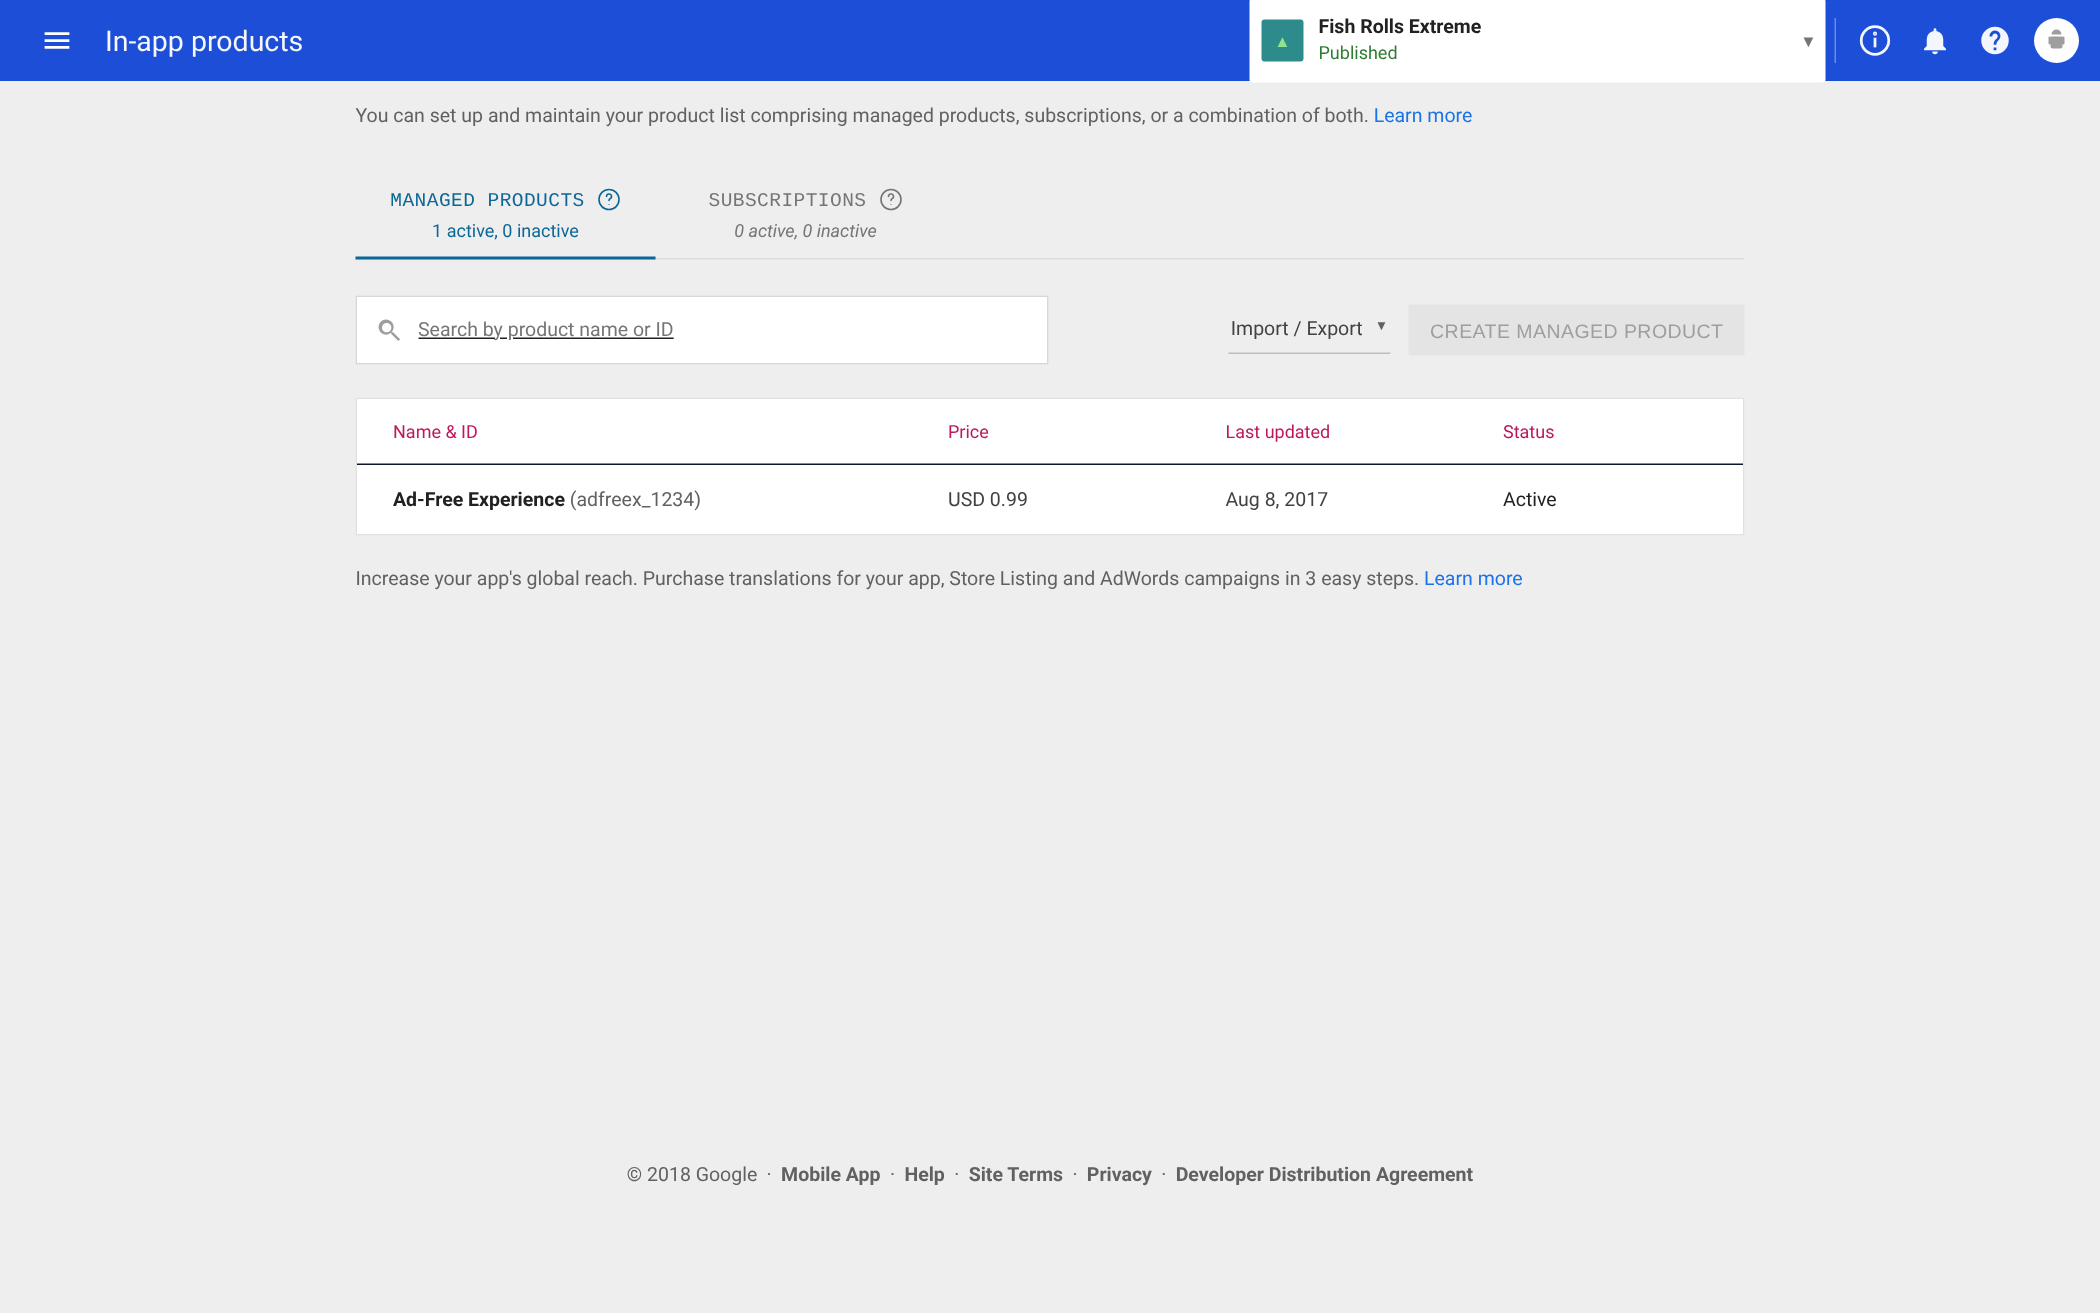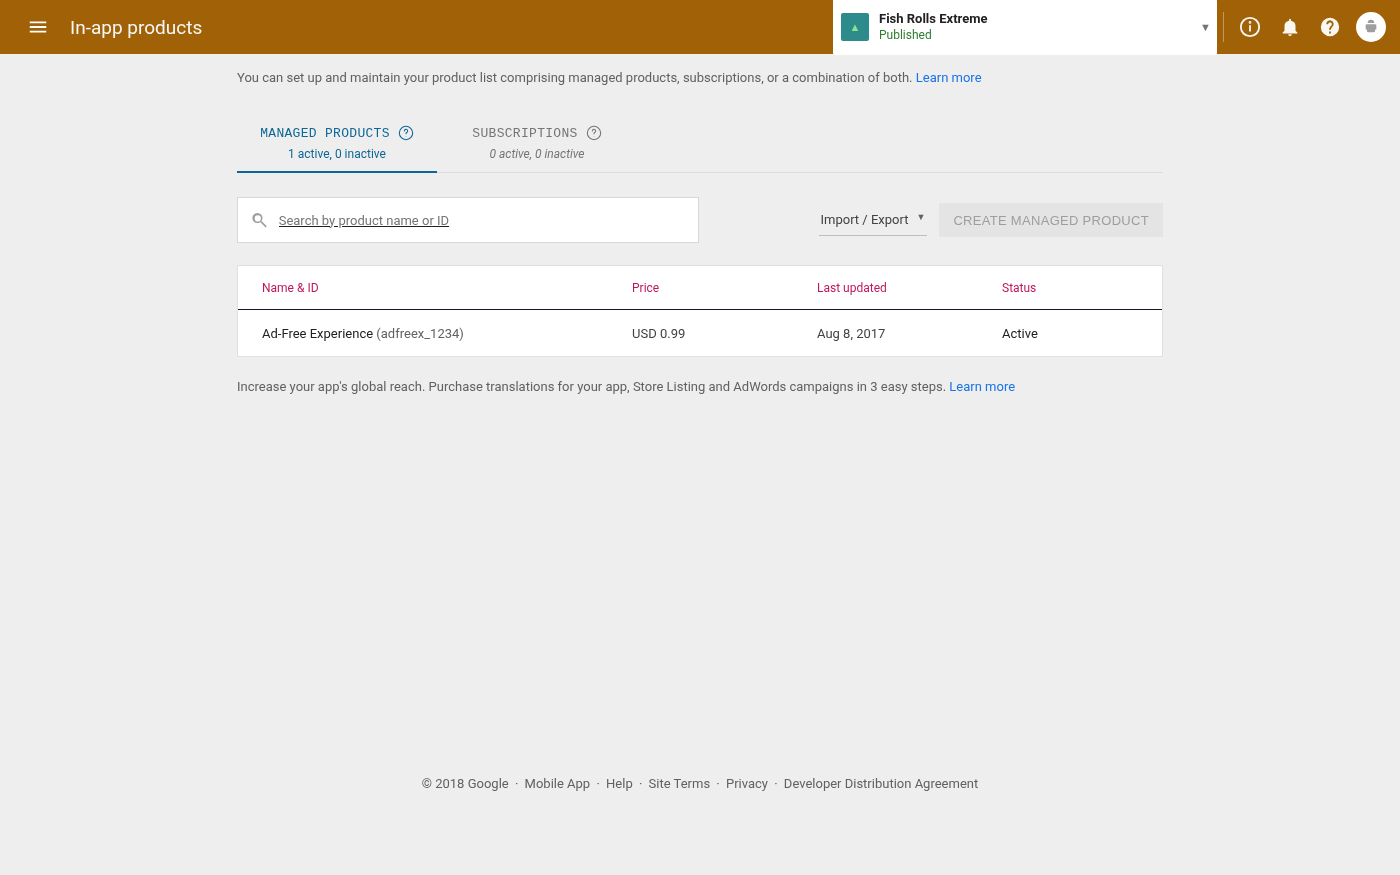--- a/index.html
+++ b/index.html
@@ -10,21 +10,21 @@
     font-size: 13px;
     width: 1400px;
     height: 875px;
     overflow: hidden;
     position: relative;
   }
 
   
   .header {
     height: 54px;
-    background: #a16207;
+    background: #1d4ed8;
     display: flex;
     align-items: center;
     padding: 0 14px 0 20px;
     color: #fff;
   }
   .menu-btn {
     width: 36px; height: 36px;
     display: flex; align-items: center; justify-content: center;
     cursor: pointer;
     margin-right: 14px;
@@ -196,42 +196,42 @@
     height: 44px;
     border-bottom: 1px solid #0f172a;
     color: #be185d;
     font-size: 12px;
   }
   .trow {
     height: 46px;
     font-size: 13px;
     color: #424242;
   }
-  .trow .name strong { font-weight: 400; color: #212121; }
+  .trow .name strong { font-weight: 700; color: #212121; }
   .trow .name .pid { color: #616161; }
   .trow .status-active { font-weight: 400; color: #212121; }
 
   .translations-note {
     font-size: 13px;
     color: #616161;
     margin-top: 22px;
   }
   .translations-note a { color: #1a73e8; text-decoration: none; cursor: pointer; }
 
   
   .footer {
     position: absolute;
     bottom: 84px;
     left: 0; right: 0;
     text-align: center;
     font-size: 13px;
     color: #616161;
   }
   .footer span.sep { margin: 0 3px; }
-  .footer a { color: #616161; text-decoration: none; cursor: pointer; }
+  .footer a { color: #616161; text-decoration: none; cursor: pointer; font-weight: bold; }
 </style>
 </head>
 <body>
 
 <div class="header">
   <div class="menu-btn">
     <svg viewBox="0 0 24 24">
         <path d="M3 6h18v2H3V6zm0 5h18v2H3v-2zm0 5h18v2H3v-2z"></path>
       </svg>
   </div>

